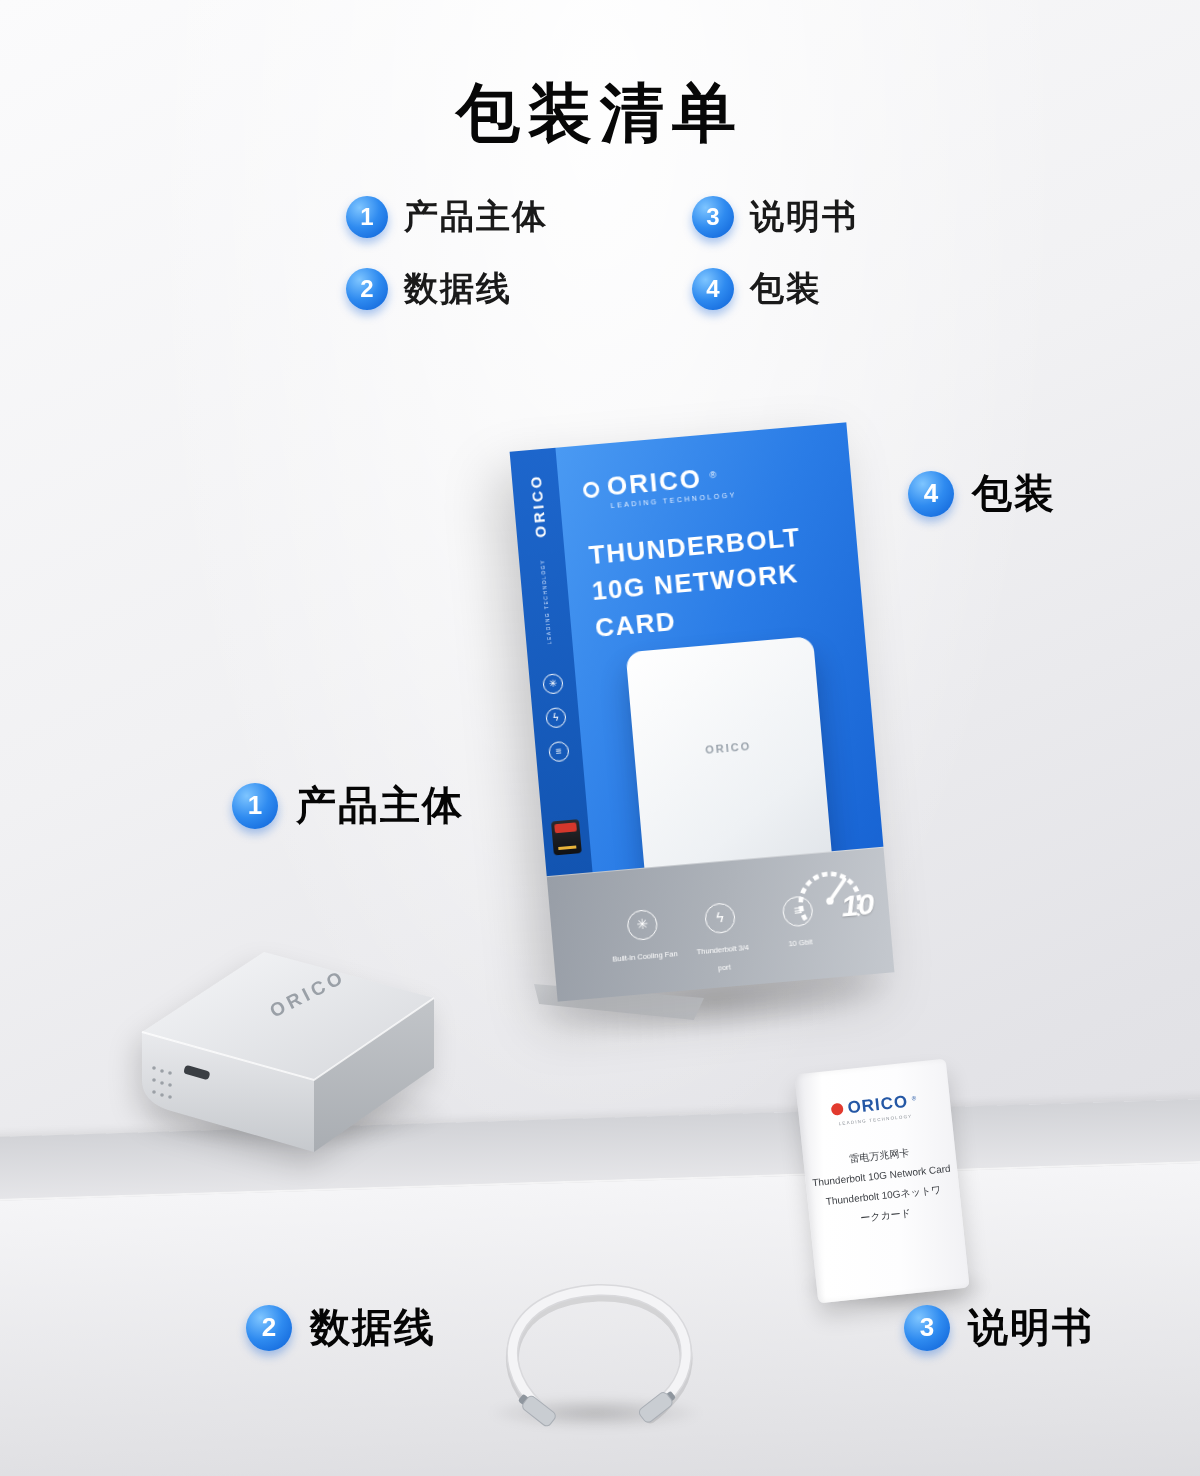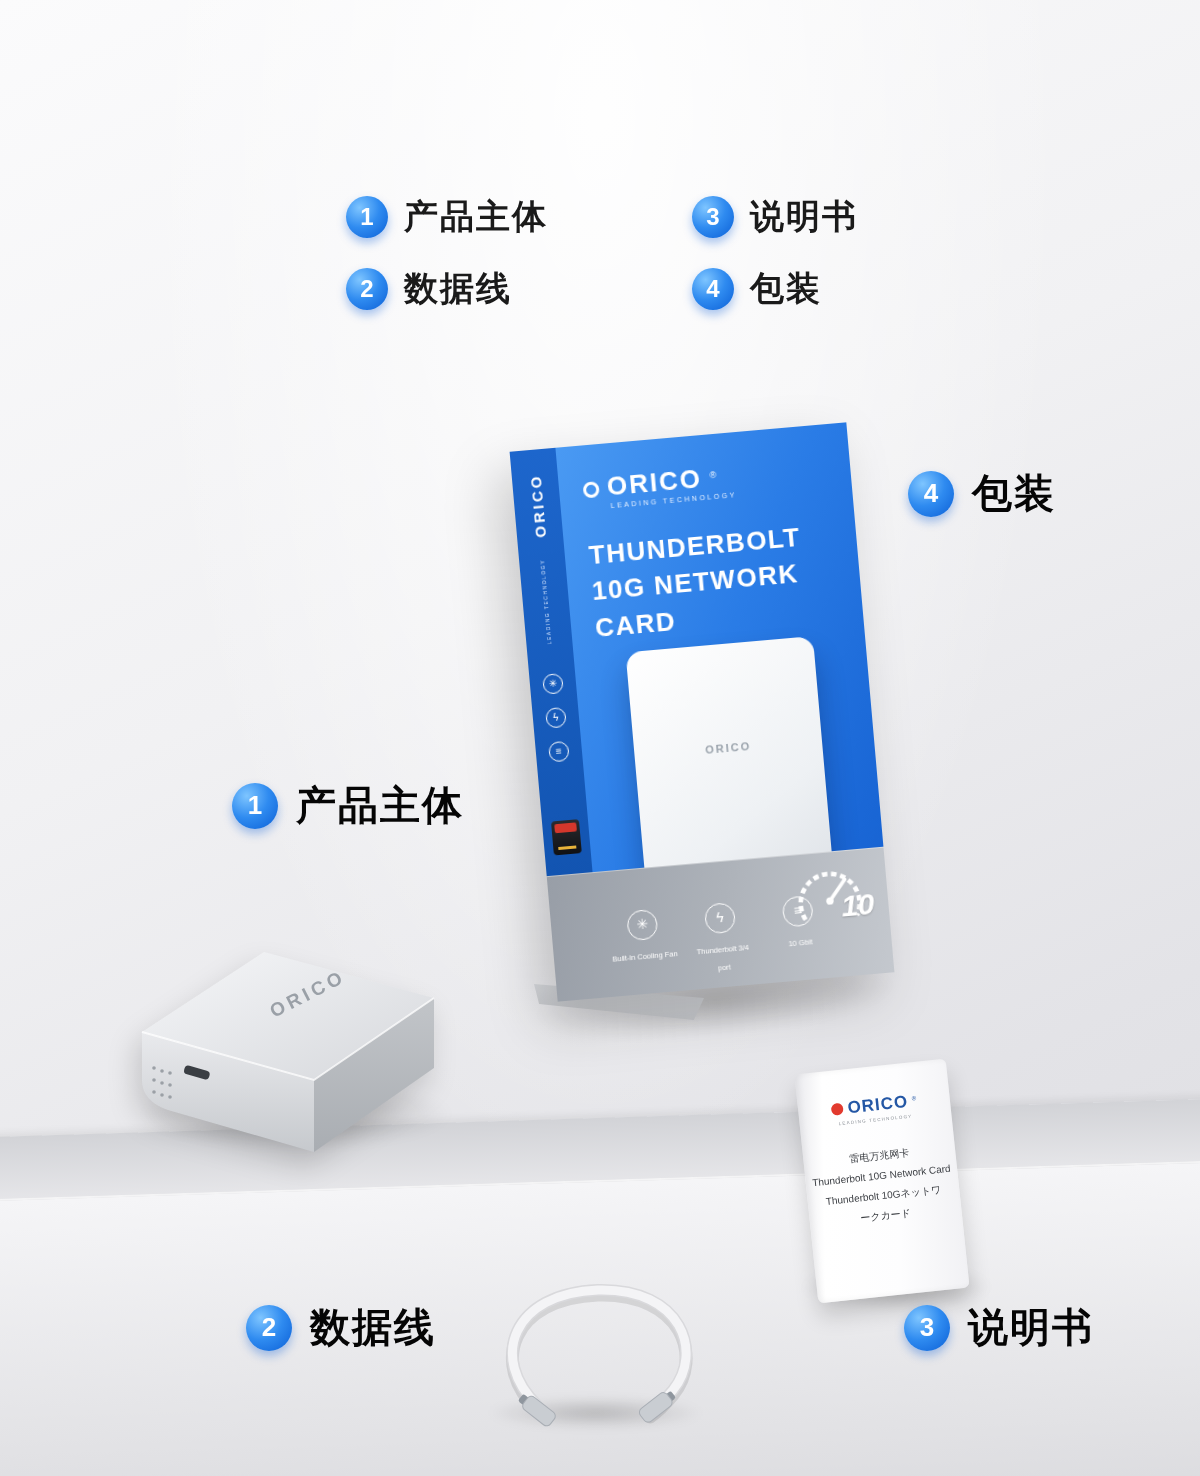--- a/index.html
+++ b/index.html
@@ -119,20 +119,21 @@
   .m-lines{margin-top:24px;font-size:10px;line-height:2.0;color:#3a3d42;}
 </style>
 </head>
 <body>
 
 <div class="stage">
 
   <div class="step-face"></div>
   <div class="floor"></div>
 
+  <h1 class="title">包装清单</h1>
 
   <div class="legend">
     <div class="legend-item">
       <span class="badge sm">1</span>
       <span class="legend-label">产品主体</span>
     </div>
     <div class="legend-item">
       <span class="badge sm">3</span>
       <span class="legend-label">说明书</span>
     </div>

